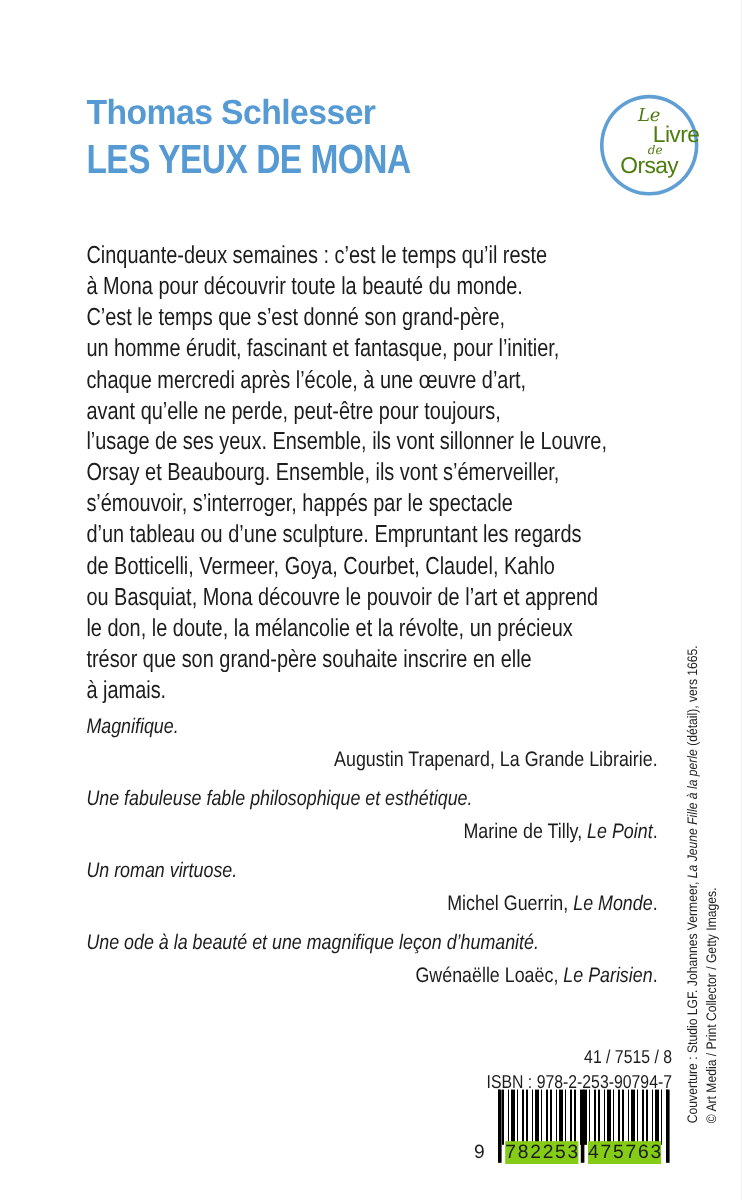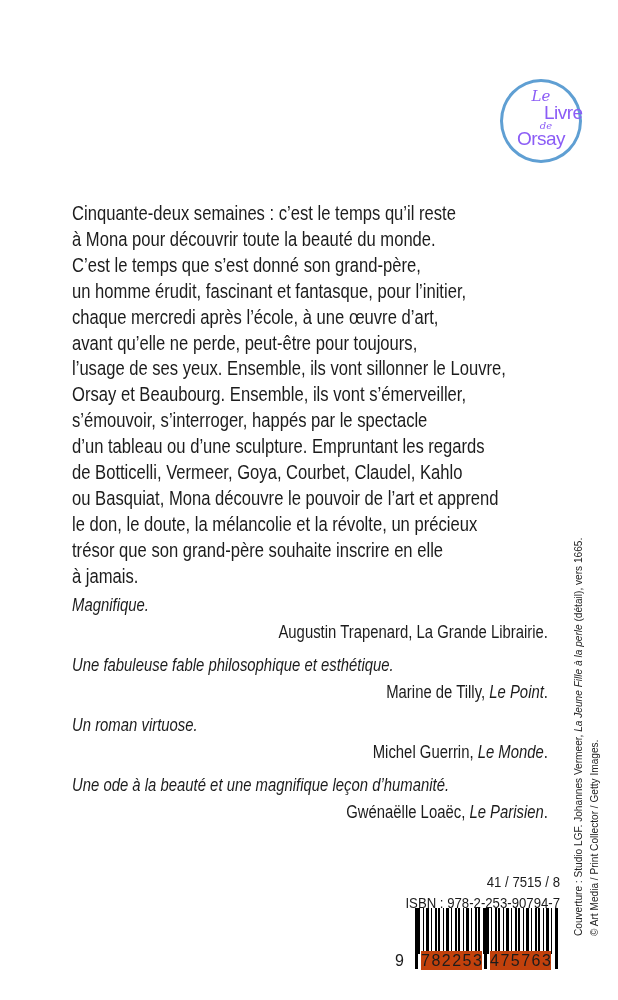--- a/index.html
+++ b/index.html
@@ -20,21 +20,21 @@
   }
   .book-title{
     margin-top:3px;
     font-size:34px;font-weight:700;letter-spacing:-0.5px;
     transform:scaleX(0.82);transform-origin:0 0;white-space:nowrap;
   }
   
   .logo{
     position:absolute;left:500px;top:79px;width:76px;height:78px;
     border:3px solid #5f9fd3;border-radius:50%;
-    color:#8b5cf6;text-align:center;
+    color:#4d7c0f;text-align:center;
   }
   .logo .l1{font-family:"DejaVu Serif",serif;font-style:italic;font-size:15px;line-height:15px;margin-top:7px;}
   .logo .l2{font-size:19px;line-height:17px;font-weight:500;letter-spacing:-0.5px;margin-left:41px;}
   .logo .l3{font-family:"DejaVu Serif",serif;font-style:italic;font-size:10px;line-height:9px;margin-left:10px;}
   .logo .l4{font-size:19px;line-height:18px;font-weight:500;letter-spacing:-0.5px;}
   
   .synopsis{
     position:absolute;left:72px;top:200px;width:640px;
     font-size:20.5px;line-height:25.9px;
     white-space:pre-line;
@@ -63,37 +63,41 @@
     background:repeating-linear-gradient(90deg,
       #000 0 2px,#fff 2px 3px,#000 3px 5px,#fff 5px 8px,
       #000 8px 9px,#fff 9px 11px,#000 11px 14px,#fff 14px 16px,
       #000 16px 17px,#fff 17px 20px);
   }
   .bc-guard{position:absolute;top:0;width:3px;height:61px;background:#000;}
   .bc-guard.g-l{left:20px;}
   .bc-guard.g-m{left:89px;}
   .bc-guard.g-r{right:0;}
   .bc-digit9{position:absolute;left:0;top:43px;font-size:16px;line-height:19px;}
-  .bc-group{position:absolute;top:43px;font-size:16px;line-height:19px;letter-spacing:1.5px;text-align:left;background:#c2410c;}
+  .bc-group{position:absolute;top:43px;font-size:16px;line-height:19px;letter-spacing:1.5px;text-align:left;background:#84cc16;}
   .bc-g1{left:26px;width:61px;}
   .bc-g2{left:95px;width:61px;}
   
   .credits{
     position:absolute;left:570px;top:936px;width:500px;height:32px;
     font-size:11.5px;line-height:16px;color:#222;
     transform:rotate(-90deg) scaleX(0.88);transform-origin:0 0;
     white-space:nowrap;
   }
   .credits i{font-style:italic;}
 </style>
 </head>
 <body>
 
 <div class="page">
 
+  <div class="header">
+    <div class="author">Thomas Schlesser</div>
+    <div class="book-title">LES YEUX DE MONA</div>
+  </div>
 
   <div class="logo">
     <div class="l1">Le</div>
     <div class="l2">Livre</div>
     <div class="l3">de</div>
     <div class="l4">Orsay</div>
   </div>
 
   <div class="synopsis">Cinquante-deux semaines : c’est le temps qu’il reste
 à Mona pour découvrir toute la beauté du monde.

